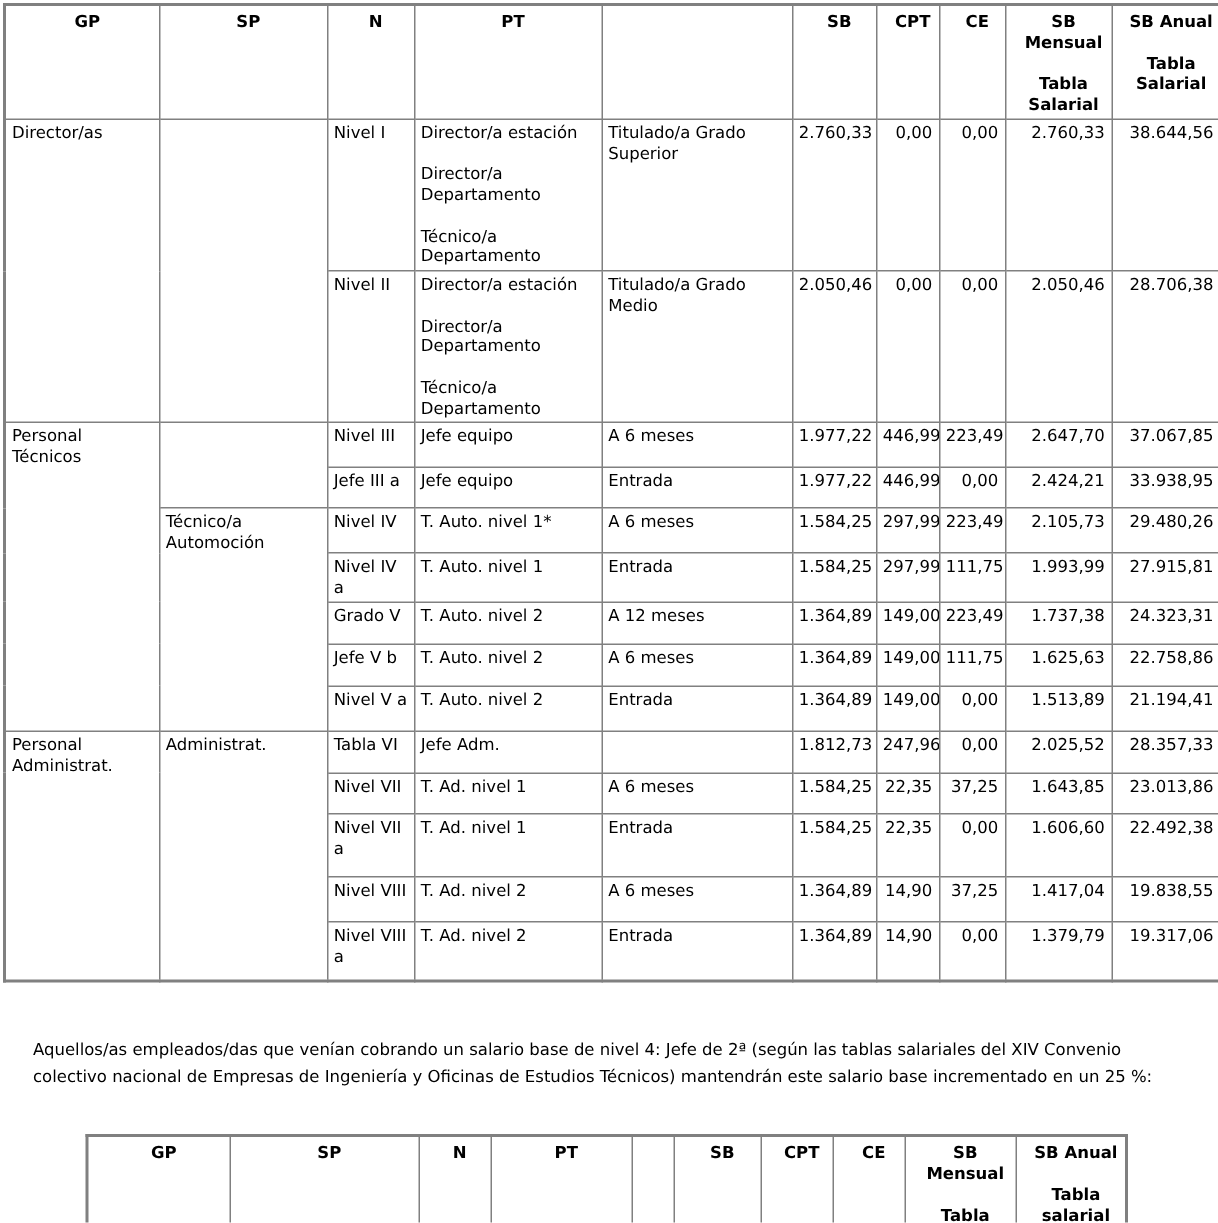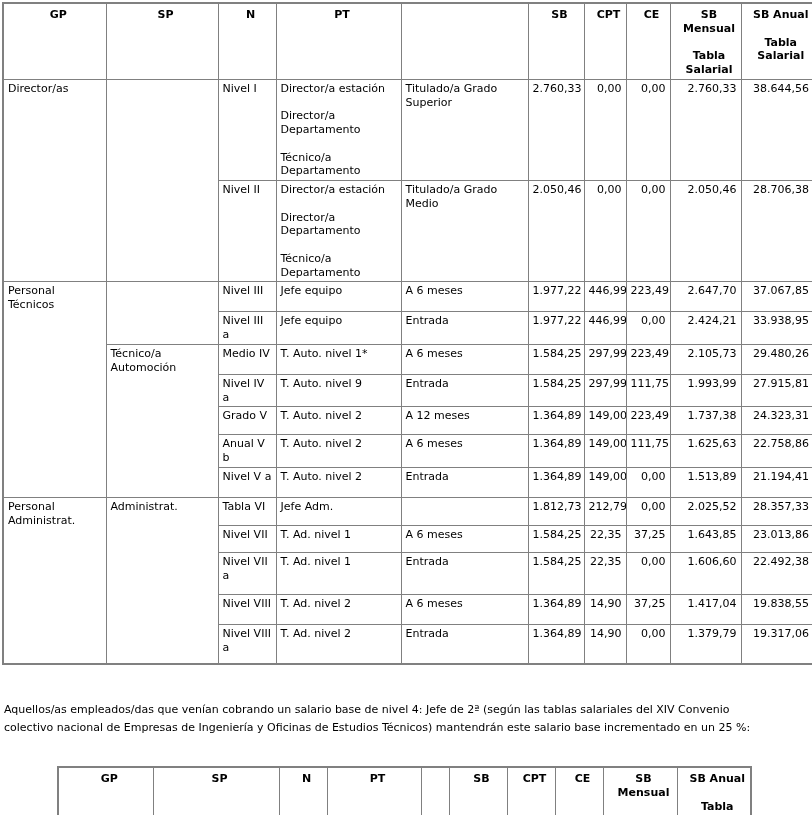--- a/index.html
+++ b/index.html
@@ -20,21 +20,21 @@
     padding:2px 4px;
     white-space:pre-line;
     overflow:hidden;
   }
   table.doc th{font-weight:bold;text-align:center;padding-top:4px;padding-left:11px;}
   td.num{text-align:right;white-space:nowrap;padding-right:4px;}
   td.nw{white-space:nowrap;margin-left:36px;}
   td.prewrap{white-space:pre;}
   table.main{width:808px;}
   .note{
-    font-size:11px;line-height:1.6;margin:36px 0 0 2px;
+    font-size:11px;line-height:1.6;margin:36px 0 0 20px;
     white-space:pre-line;color:#000000;
   }
   table.second{margin:30px 0 0 55px;width:693px;}
   td.spacer{background:#ffffff;}
 </style>
 </head>
 <body>
 
 <div class="page">
 
@@ -111,66 +111,66 @@
       <td>Jefe equipo</td>
       <td>A 6 meses</td>
       <td class="num">1.977,22</td>
       <td class="num">446,99</td>
       <td class="num">223,49</td>
       <td class="num">2.647,70</td>
       <td class="num">37.067,85</td>
     </tr>
 
     <tr style="height:27px">
-      <td class="nw">Nivel III a</td>
+      <td class="nw">Jefe III a</td>
       <td>Jefe equipo</td>
       <td>Entrada</td>
       <td class="num">1.977,22</td>
       <td class="num">446,99</td>
       <td class="num">0,00</td>
       <td class="num">2.424,21</td>
       <td class="num">33.938,95</td>
     </tr>
 
     <tr style="height:30px">
       <td rowspan="5">Técnico/a Automoción</td>
-      <td class="nw">Medio IV</td>
+      <td class="nw">Nivel IV</td>
       <td>T. Auto. nivel 1*</td>
       <td>A 6 meses</td>
       <td class="num">1.584,25</td>
       <td class="num">297,99</td>
       <td class="num">223,49</td>
       <td class="num">2.105,73</td>
       <td class="num">29.480,26</td>
     </tr>
 
     <tr style="height:28px">
       <td class="nw">Nivel IV a</td>
-      <td>T. Auto. nivel 9</td>
+      <td>T. Auto. nivel 1</td>
       <td>Entrada</td>
       <td class="num">1.584,25</td>
       <td class="num">297,99</td>
       <td class="num">111,75</td>
       <td class="num">1.993,99</td>
       <td class="num">27.915,81</td>
     </tr>
 
     <tr style="height:28px">
       <td class="nw">Grado V</td>
       <td>T. Auto. nivel 2</td>
       <td>A 12 meses</td>
       <td class="num">1.364,89</td>
       <td class="num">149,00</td>
       <td class="num">223,49</td>
       <td class="num">1.737,38</td>
       <td class="num">24.323,31</td>
     </tr>
 
     <tr style="height:28px">
-      <td class="nw">Anual V b</td>
+      <td class="nw">Jefe V b</td>
       <td>T. Auto. nivel 2</td>
       <td>A 6 meses</td>
       <td class="num">1.364,89</td>
       <td class="num">149,00</td>
       <td class="num">111,75</td>
       <td class="num">1.625,63</td>
       <td class="num">22.758,86</td>
     </tr>
 
     <tr style="height:30px">
@@ -184,21 +184,21 @@
       <td class="num">21.194,41</td>
     </tr>
 
     <tr style="height:28px">
       <td rowspan="5">Personal Administrat.</td>
       <td rowspan="5">Administrat.</td>
       <td class="nw">Tabla VI</td>
       <td>Jefe Adm.</td>
       <td></td>
       <td class="num">1.812,73</td>
-      <td class="num">212,79</td>
+      <td class="num">247,96</td>
       <td class="num">0,00</td>
       <td class="num">2.025,52</td>
       <td class="num">28.357,33</td>
     </tr>
 
     <tr style="height:27px">
       <td class="nw">Nivel VII</td>
       <td>T. Ad. nivel 1</td>
       <td>A 6 meses</td>
       <td class="num">1.584,25</td>

